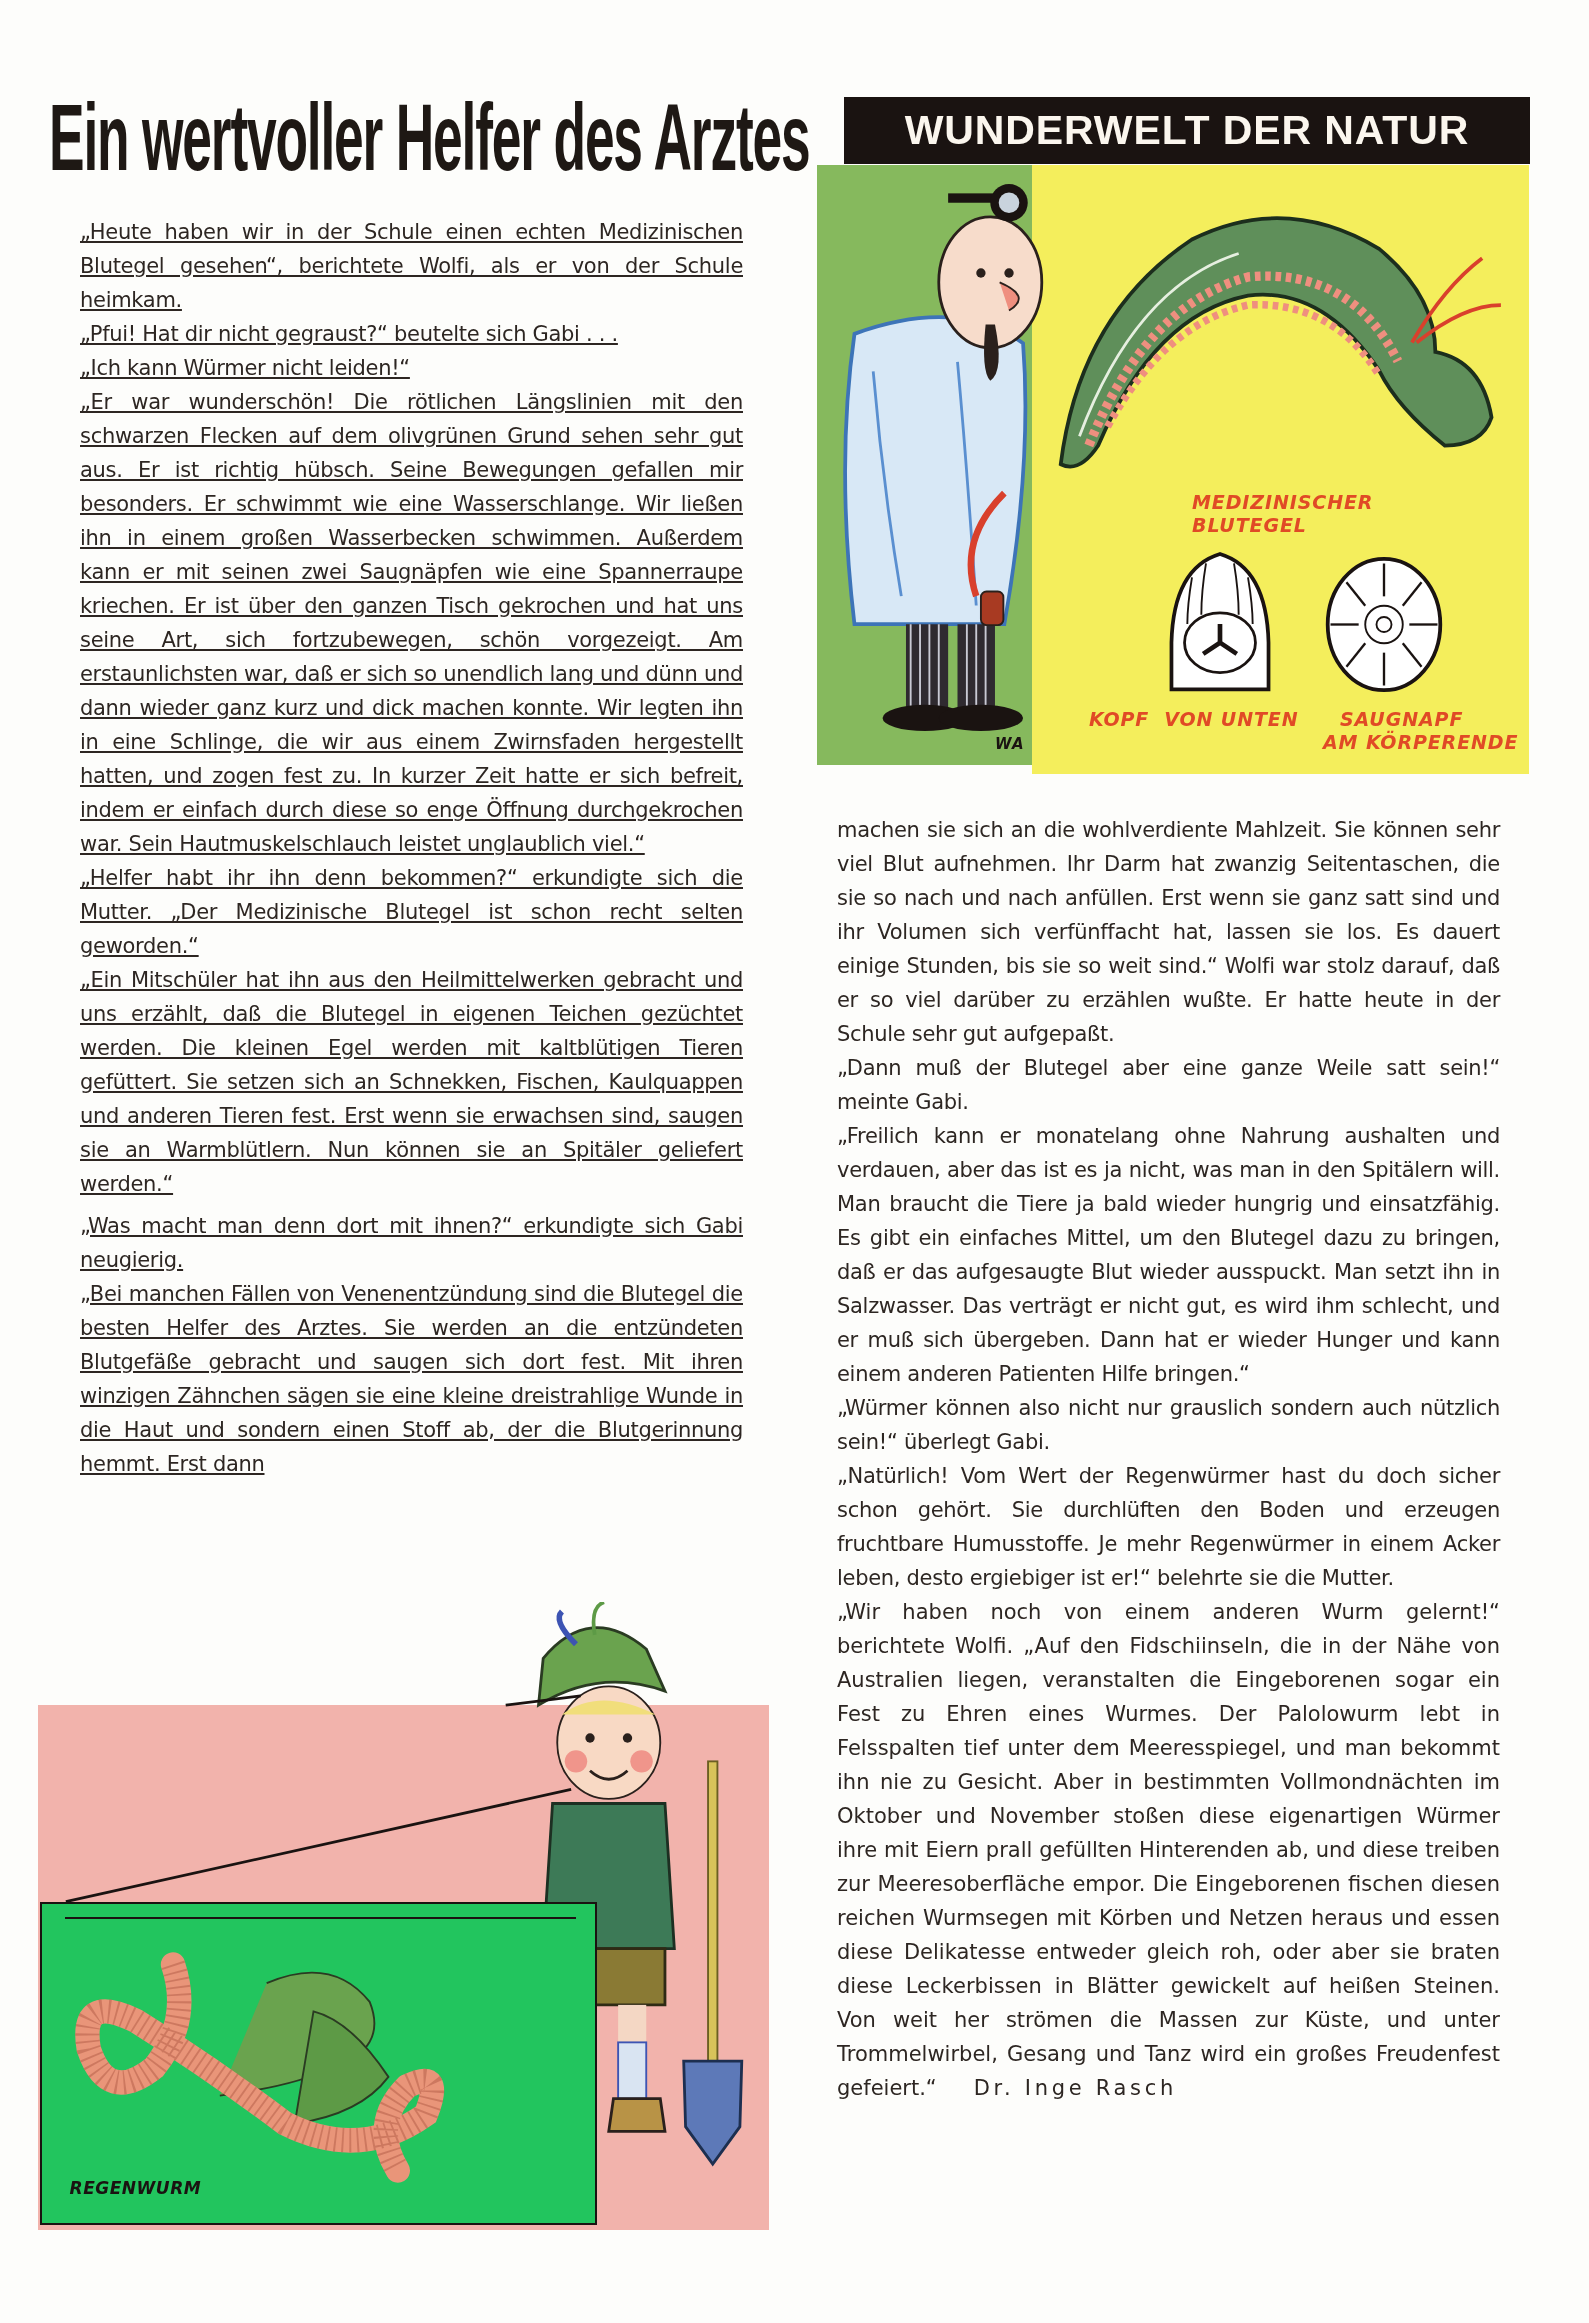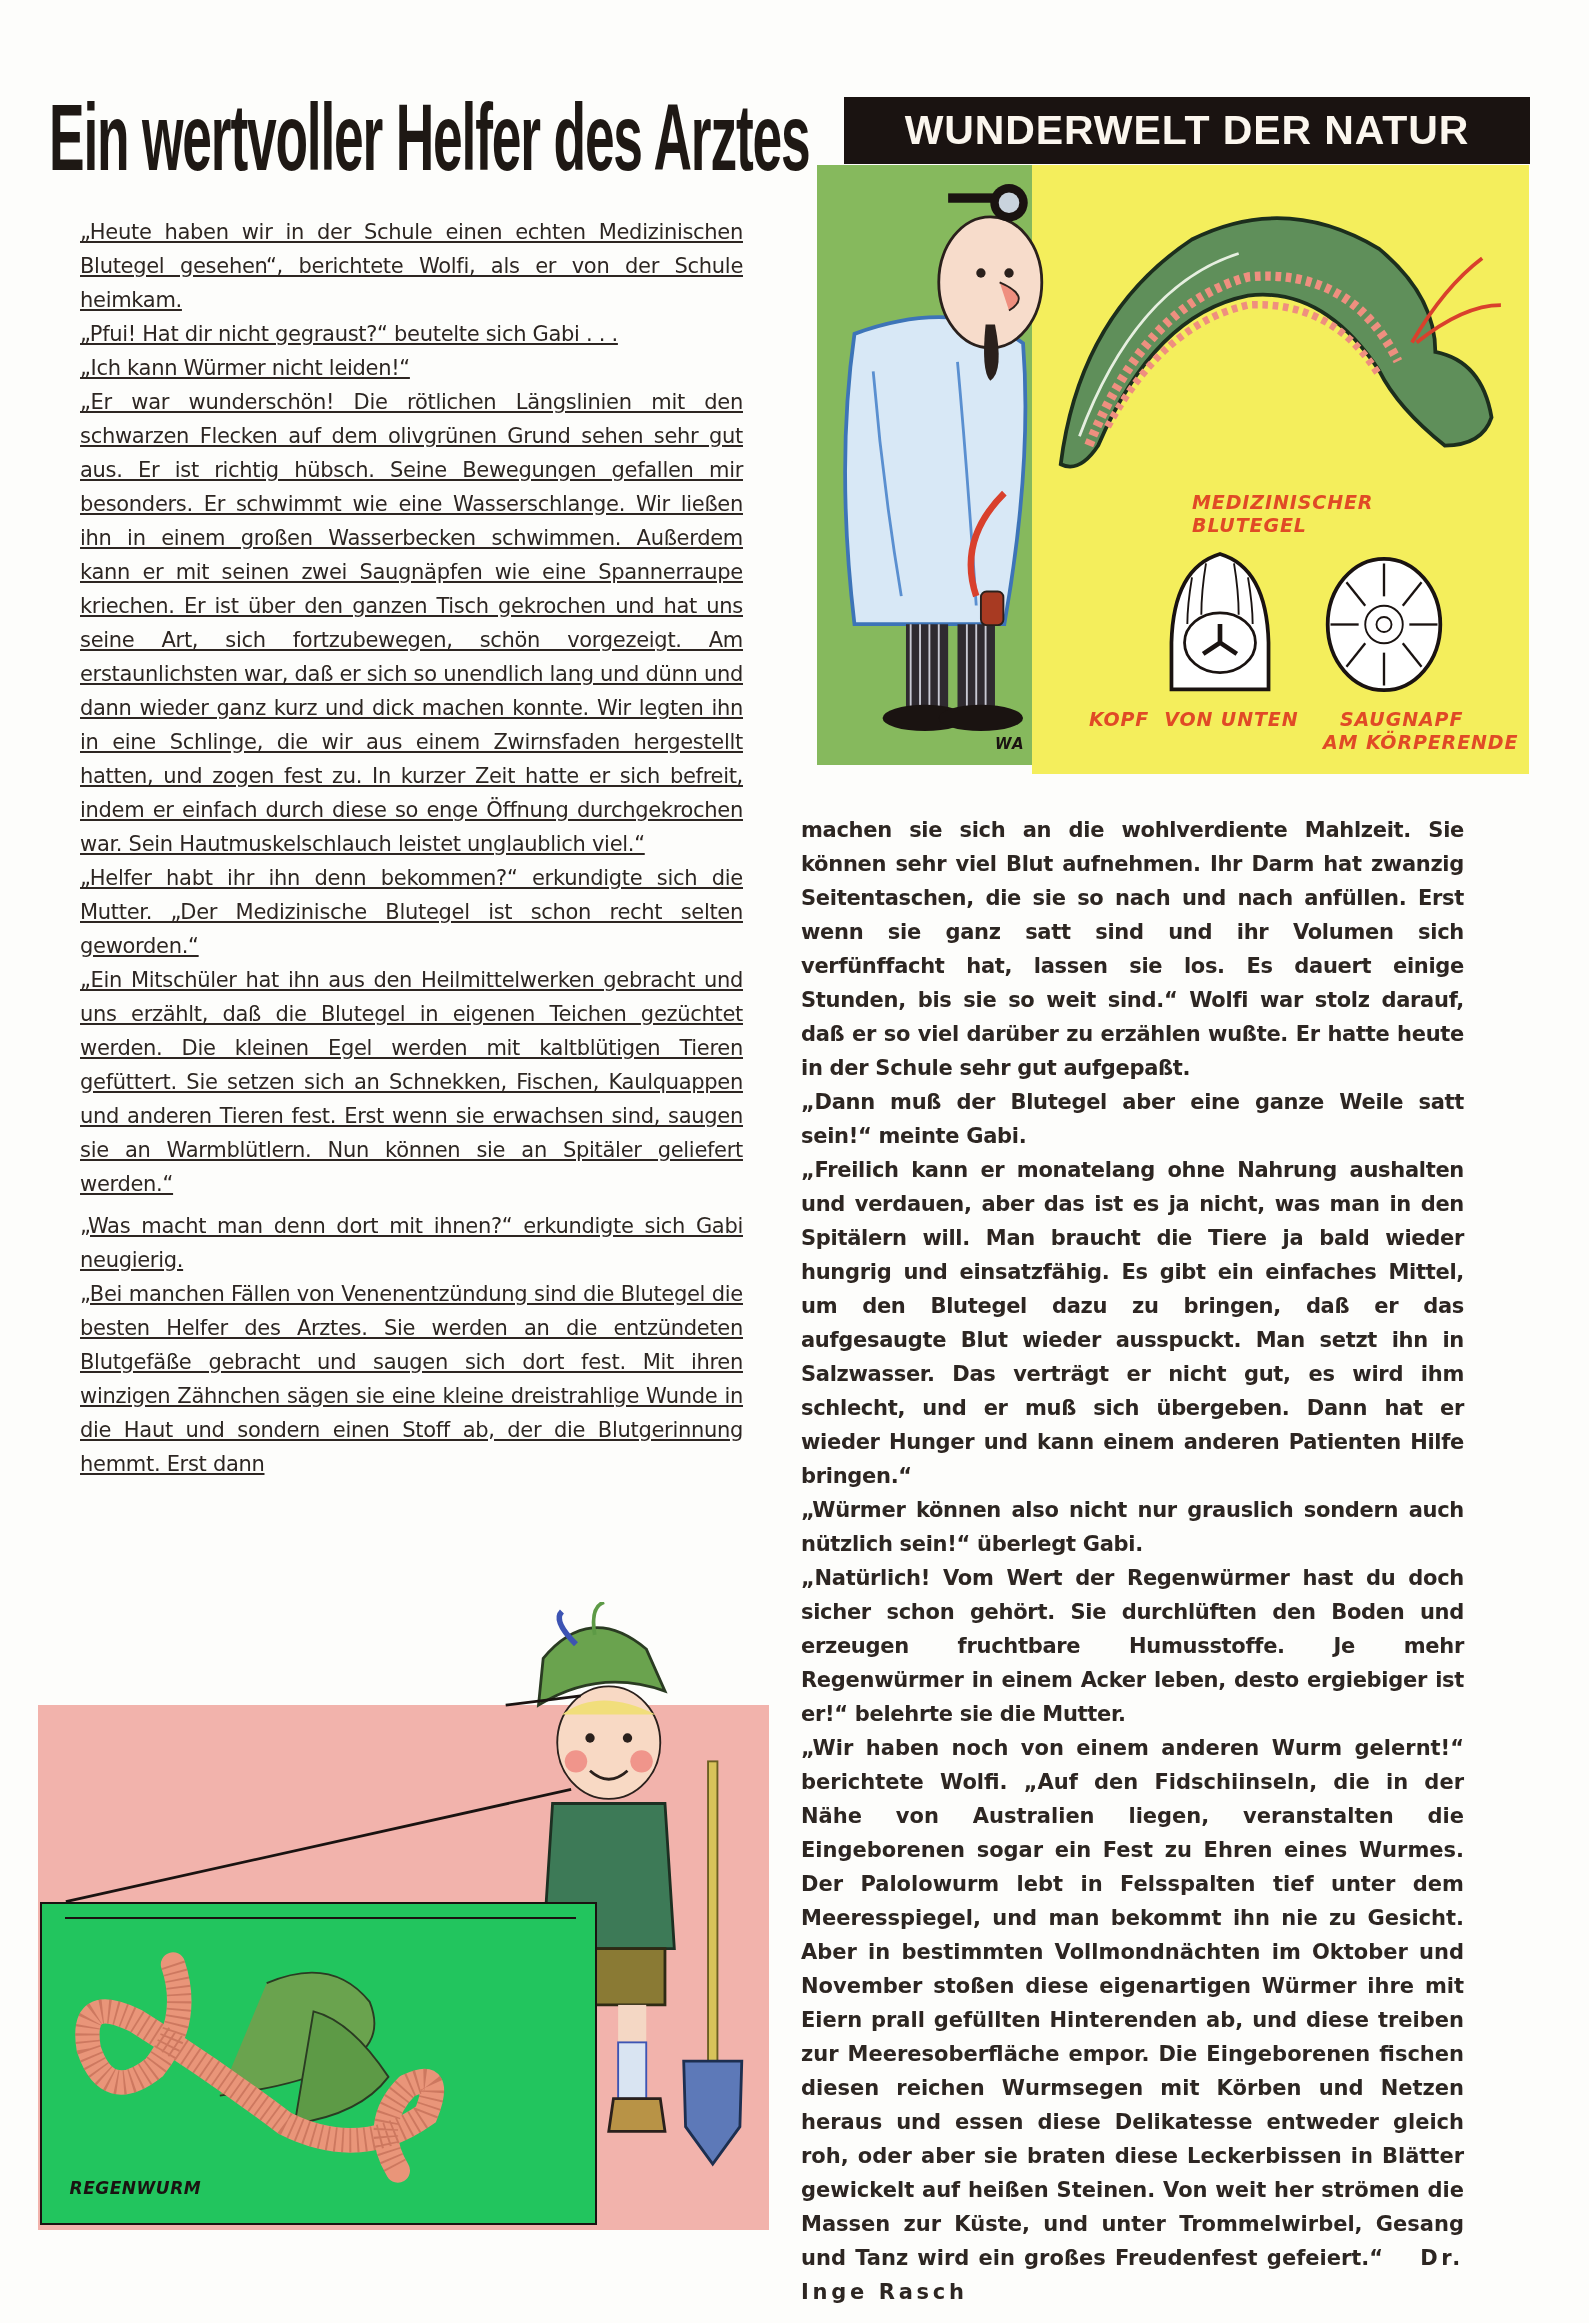--- a/index.html
+++ b/index.html
@@ -22,21 +22,21 @@
     font-family: "Liberation Sans", sans-serif; font-weight: bold;
     font-size: 41px; line-height: 67px; text-align: center; letter-spacing: 0.9px; margin-left: 20px;
   }
   .col {
     position: absolute; font-family: "DejaVu Sans", sans-serif;
     font-size: 21px; line-height: 34px; text-align: justify;
     color: #2d2622; letter-spacing: -0.3px;
   }
   .col p { margin: 0; }
   .col-left { left: 80px; top: 215px; width: 663px; text-decoration: underline; }
-  .col-right { left: 801px; top: 813px; width: 663px; font-weight: bold; }
+  .col-right { left: 837px; top: 813px; width: 663px; }
   .gap { height: 7.5px; }
   .signature { letter-spacing: 0; }
   .sig-space { display: inline-block; width: 37px; }
   .sig-name { letter-spacing: 3.7px; margin-top: 11px; }
 
   
   .leech-panel { position: absolute; left: 817px; top: 165px; width: 712px; height: 609px; }
   .leech-green { position: absolute; left: 0; top: 0; width: 215px; height: 600px; background: #86b95d; }
   .leech-yellow { position: absolute; left: 215px; top: 0; width: 497px; height: 609px; background: #f4ee5c; }
   .ill-label {

